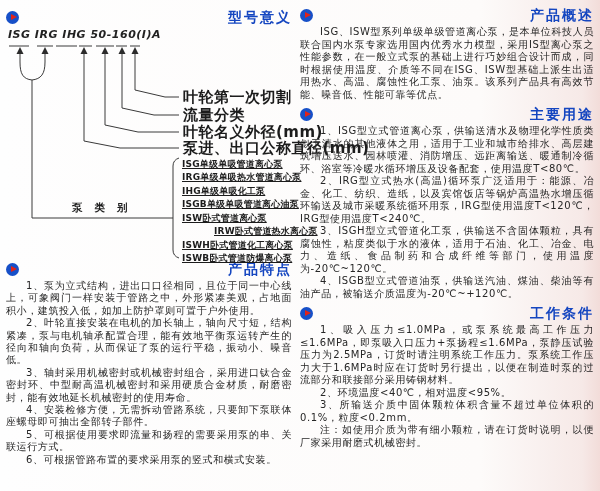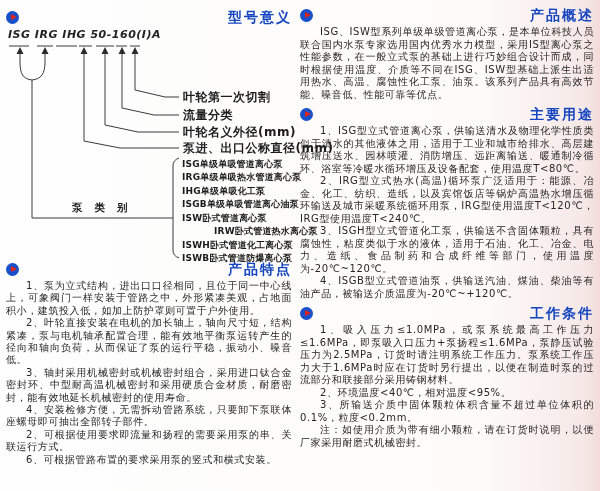--- a/index.html
+++ b/index.html
@@ -37,31 +37,31 @@
   
   .diagram{position:relative;height:234px;margin-top:2px;}
   .diagram svg{position:absolute;left:0;top:0;}
   .model-code{
     position:absolute;left:2px;top:0;
     font-size:11px;font-weight:600;letter-spacing:0.5px;color:#222;
     white-space:pre;
     font-style:italic;
   }
   .dlabel{
-    position:absolute;font-size:12px;color:#1c1c1c;
+    position:absolute;font-size:15px;color:#1c1c1c;
     white-space:nowrap;letter-spacing:0.5px;line-height:10px;
   }
   .dlabel.bold{font-weight:600;}
   .cat-label{
     position:absolute;font-size:10.5px;font-weight:600;color:#1c1c1c;
     letter-spacing:12px;white-space:nowrap;
   }
   .type-item{
     position:absolute;left:176px;font-size:9px;font-weight:600;
-    color:#1c1c1c;white-space:nowrap;letter-spacing:0.2px;line-height:10px;
+    color:#1c1c1c;white-space:nowrap;letter-spacing:0.2px;line-height:10px;text-decoration:underline;
   }
   .spacer-6{height:6px;}
 </style>
 </head>
 <body>
 
 <div class="page">
 
   <div class="col-left">
 
@@ -135,21 +135,21 @@
     </div>
 
     <div class="sec-header">
       <span class="sec-icon"></span>
       <span class="sec-title">产品特点</span>
     </div>
     <p class="body-p">1、泵为立式结构，进出口口径相同，且位于同一中心线上，可象阀门一样安装于管路之中，外形紧凑美观，占地面积小，建筑投入低，如加上防护罩则可置于户外使用。</p>
     <p class="body-p">2、叶轮直接安装在电机的加长轴上，轴向尺寸短，结构紧凑，泵与电机轴承配置合理，能有效地平衡泵运转产生的径向和轴向负荷，从而保证了泵的运行平稳，振动小、噪音低。</p>
     <p class="body-p">3、轴封采用机械密封或机械密封组合，采用进口钛合金密封环、中型耐高温机械密封和采用硬质合金材质，耐磨密封，能有效地延长机械密封的使用寿命。</p>
     <p class="body-p">4、安装检修方便，无需拆动管路系统，只要卸下泵联体座螺母即可抽出全部转子部件。</p>
-    <p class="body-p">2、可根据使用要求即流量和扬程的需要采用泵的串、关联运行方式。</p>
+    <p class="body-p">5、可根据使用要求即流量和扬程的需要采用泵的串、关联运行方式。</p>
     <p class="body-p">6、可根据管路布置的要求采用泵的竖式和横式安装。</p>
   </div>
 
   <div class="col-right">
 
     <div class="sec-header">
       <span class="sec-icon"></span>
       <span class="sec-title">产品概述</span>
     </div>
     <p class="body-p">ISG、ISW型系列单级单级管道离心泵，是本单位科技人员联合国内水泵专家选用国内优秀水力模型，采用IS型离心泵之性能参数，在一般立式泵的基础上进行巧妙组合设计而成，同时根据使用温度、介质等不同在ISG、ISW型基础上派生出适用热水、高温、腐蚀性化工泵、油泵。该系列产品具有高效节能、噪音低、性能可靠等优点。</p>

